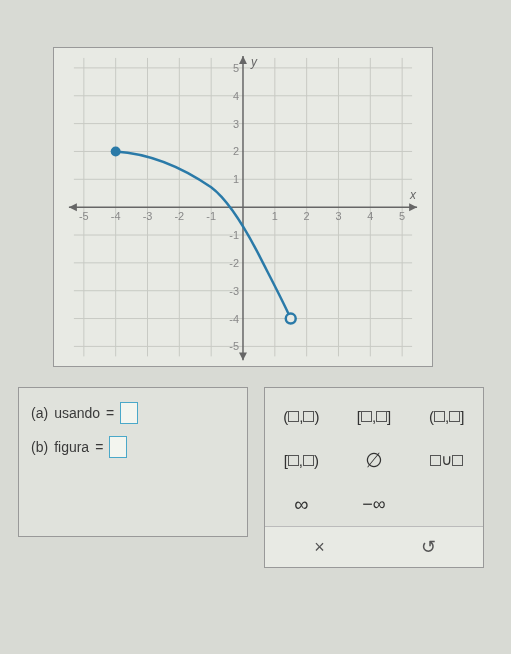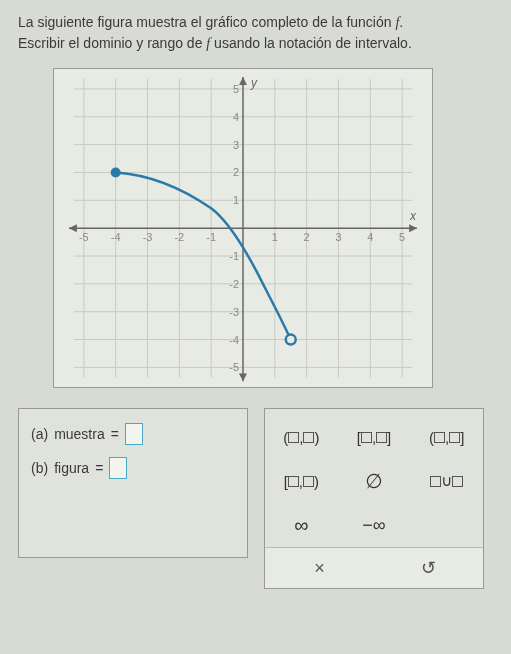--- a/index.html
+++ b/index.html
@@ -65,26 +65,21 @@
     height:40px; display:flex; align-items:center; justify-content:center;
     font-size:18px; color:#555;
   }
   .tick-label { font-size: 11px; fill: #888; }
   .axis-label { font-size: 12px; fill: #666; font-style: italic; }
 </style>
 </head>
 <body>
 
 <div class="prompt">
-  <span>
-    <span>La siguiente figura muestra el gráfico completo de la función </span><em>f</em><span>.</span>
-  </span><br>
-  <span>
-    <span>Escribir el dominio y rango de </span><em>f</em><span> usando la notación de intervalo.</span>
-  </span>
+  <br>
 </div>
 
 <div class="chart-box">
   <svg class="chart-inner" viewBox="0 0 380 320">
 
     <g stroke="#c8cac4" stroke-width="1">
 
       <line x1="30" y1="10" x2="30" y2="310"></line>
         <line x1="62" y1="10" x2="62" y2="310"></line>
       <line x1="94" y1="10" x2="94" y2="310"></line>
@@ -148,21 +143,21 @@
     <path d="M62,104 C94,106 126,118 158,140 C174,152 190,177 206,208 C214,224 228,250 238,272" fill="none" stroke="#2a7aa8" stroke-width="2.5"></path>
     <circle cx="62" cy="104" r="5" fill="#2a7aa8"></circle>
     <circle cx="238" cy="272" r="5" fill="#e8eae4" stroke="#2a7aa8" stroke-width="2.5"></circle>
   </svg>
 </div>
 
 <div class="bottom-row">
   <div class="answer-box">
     <div class="answer-row">
       <span>(a)</span>
-      <span>muestra</span>
+      <span>usando</span>
       <span>=</span>
       <span class="ans-input"></span>
     </div>
     <div class="answer-row">
       <span>(b)</span>
       <span>figura</span>
       <span>=</span>
       <span class="ans-input"></span>
     </div>
   </div>

